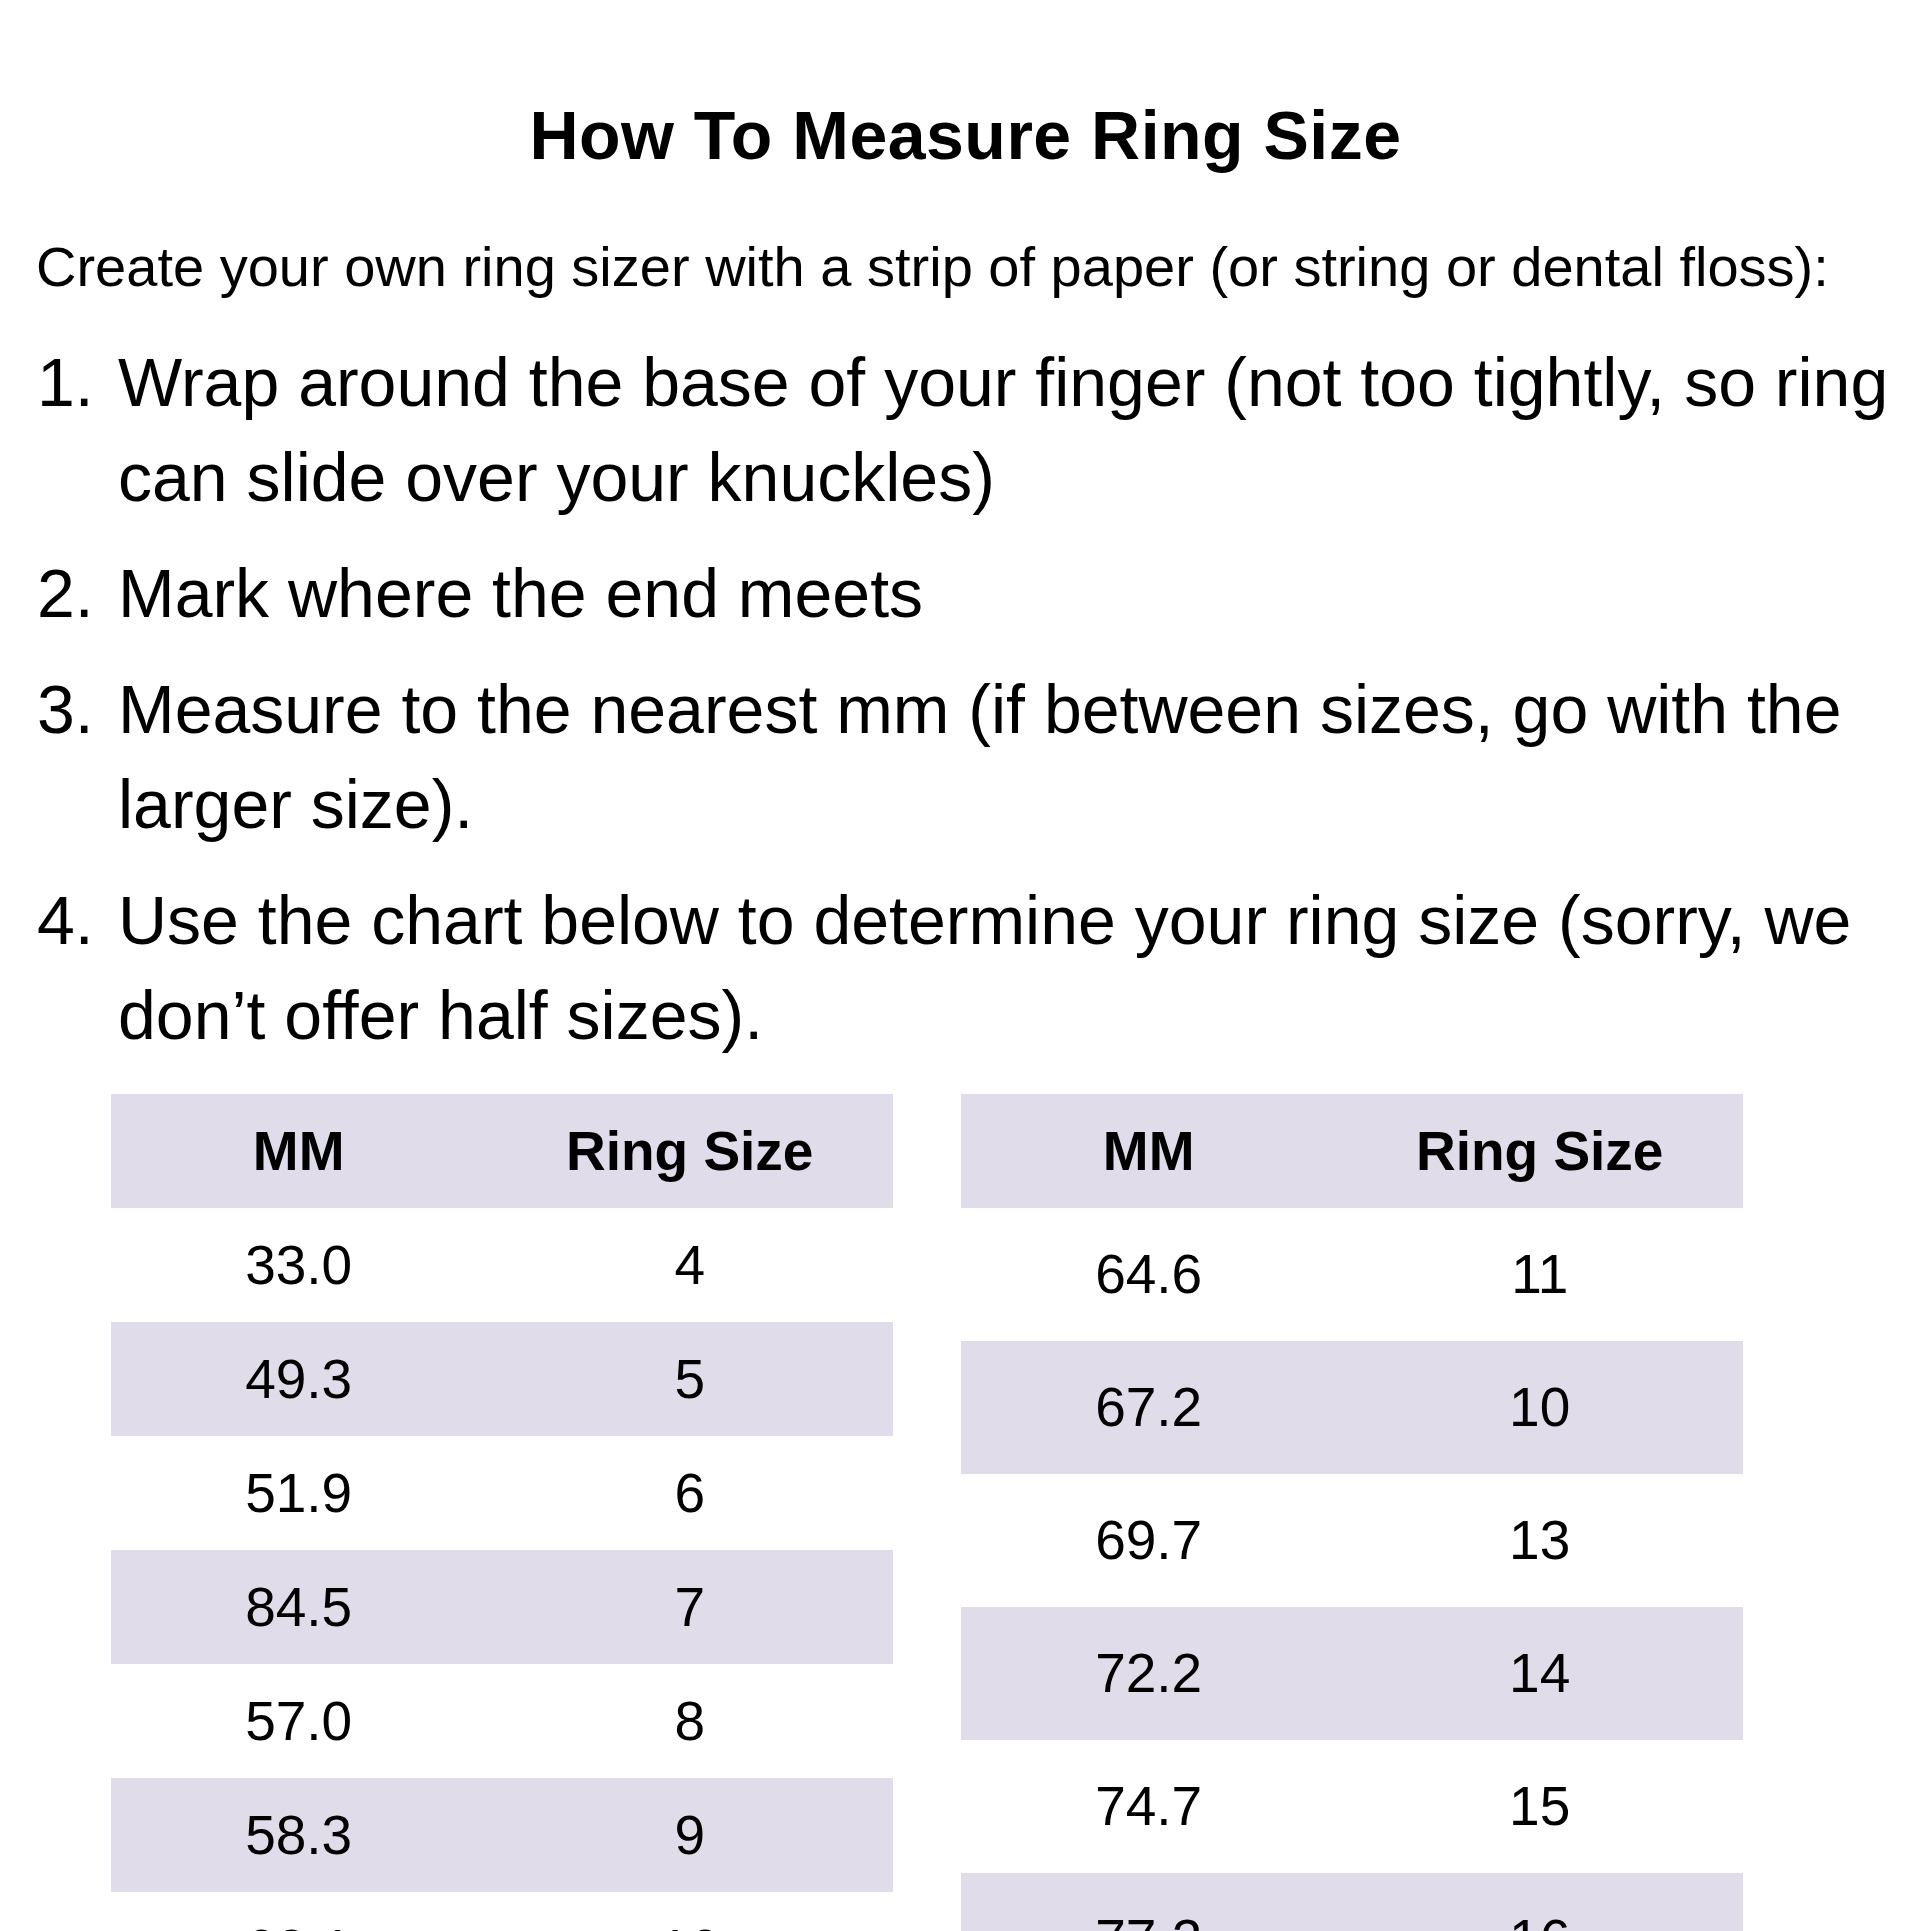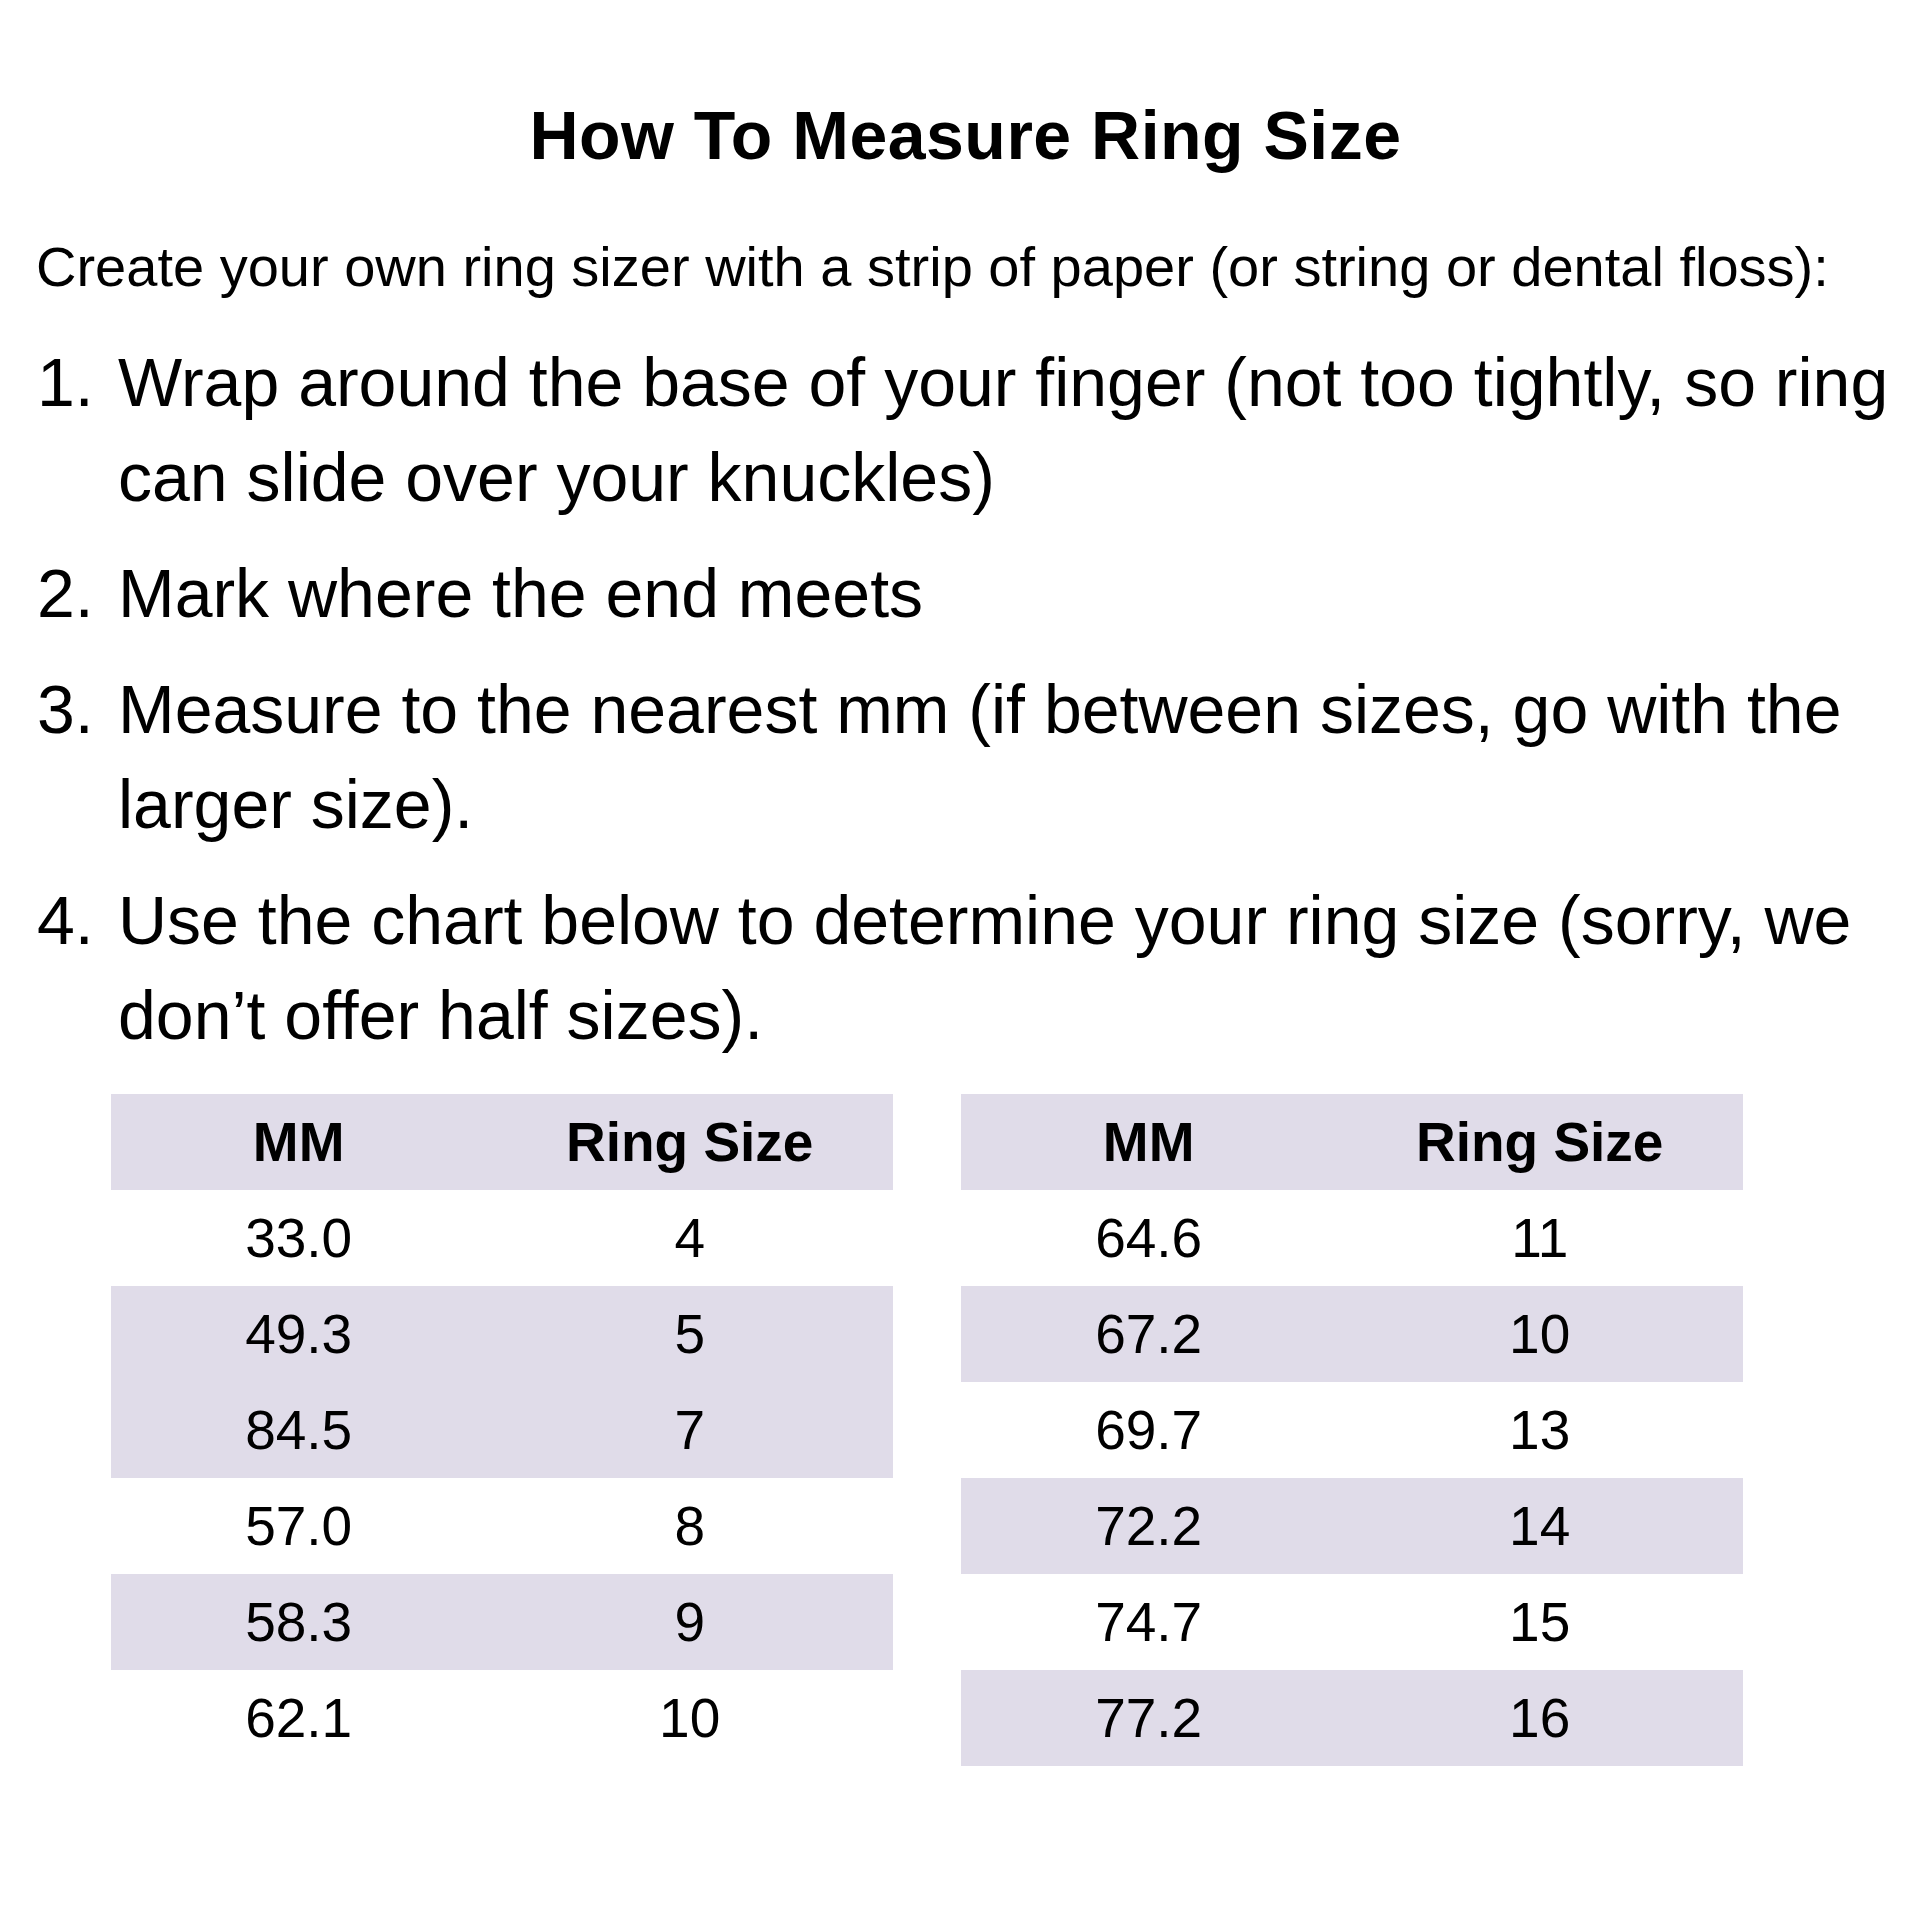--- a/index.html
+++ b/index.html
@@ -49,21 +49,21 @@
   }
   table.size-table {
     border-collapse: collapse;
     width: 782px;
     table-layout: fixed;
   }
   .size-table col.c-mm { width: 48%; }
   .size-table col.c-rs { width: 52%; }
   .size-table th, .size-table td {
     height: 80px;
-    padding: 8px;
+    padding: 17px;
     text-align: center;
     vertical-align: middle;
     font-size: 55px;
     font-weight: 400;
     border: none;
   }
   .size-table th { font-weight: 700; }
   tr.stripe { background: #e0dce9; }
 </style>
 </head>
@@ -108,20 +108,24 @@
         </tr>
       </thead>
       <tbody>
         <tr>
           <td>33.0</td>
           <td>4</td>
         </tr>
         <tr class="stripe">
           <td>49.3</td>
           <td>5</td>
+        </tr>
+        <tr>
+          <td>51.9</td>
+          <td>6</td>
         </tr>
         <tr class="stripe">
           <td>84.5</td>
           <td>7</td>
         </tr>
         <tr>
           <td>57.0</td>
           <td>8</td>
         </tr>
         <tr class="stripe">

